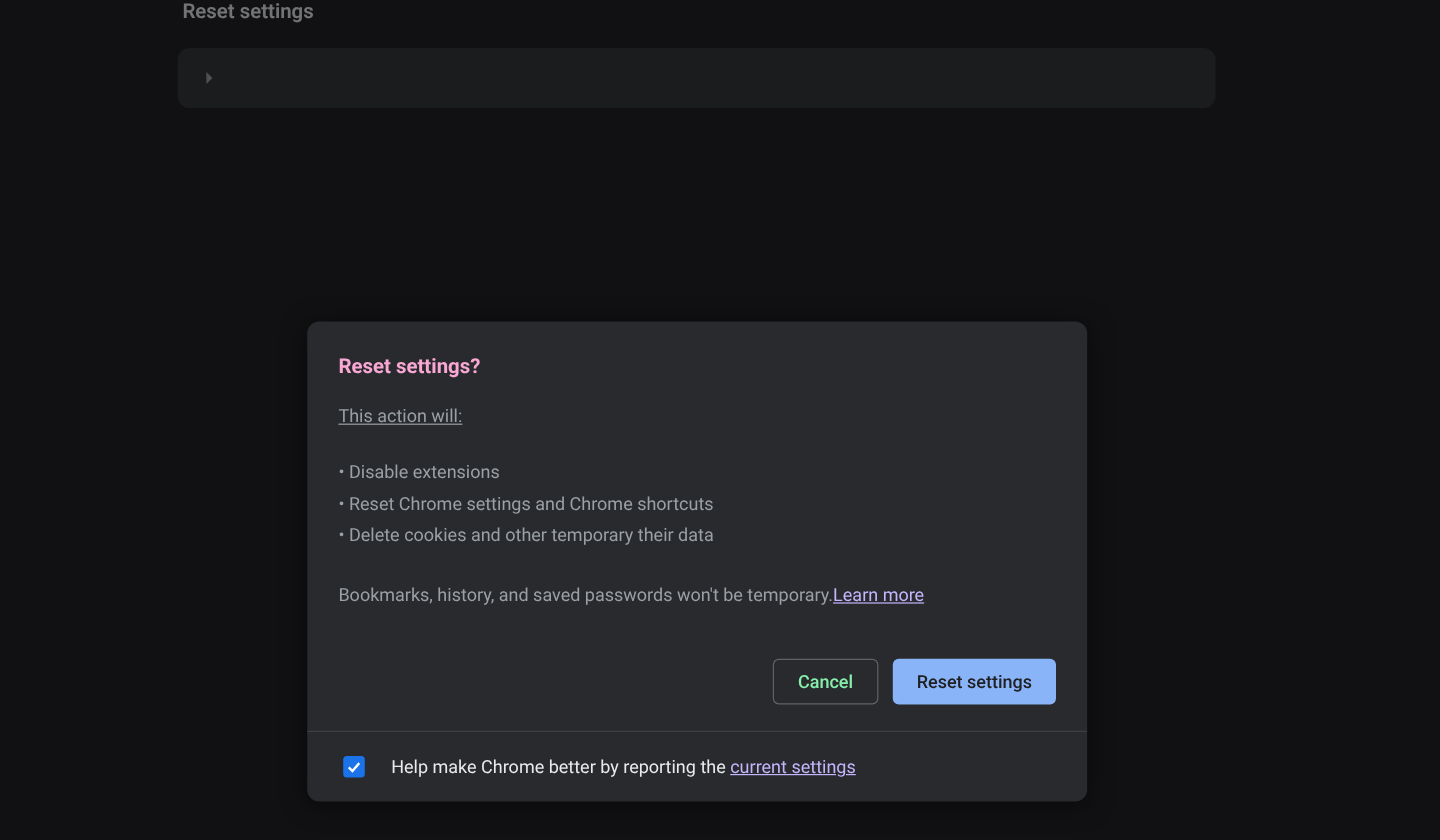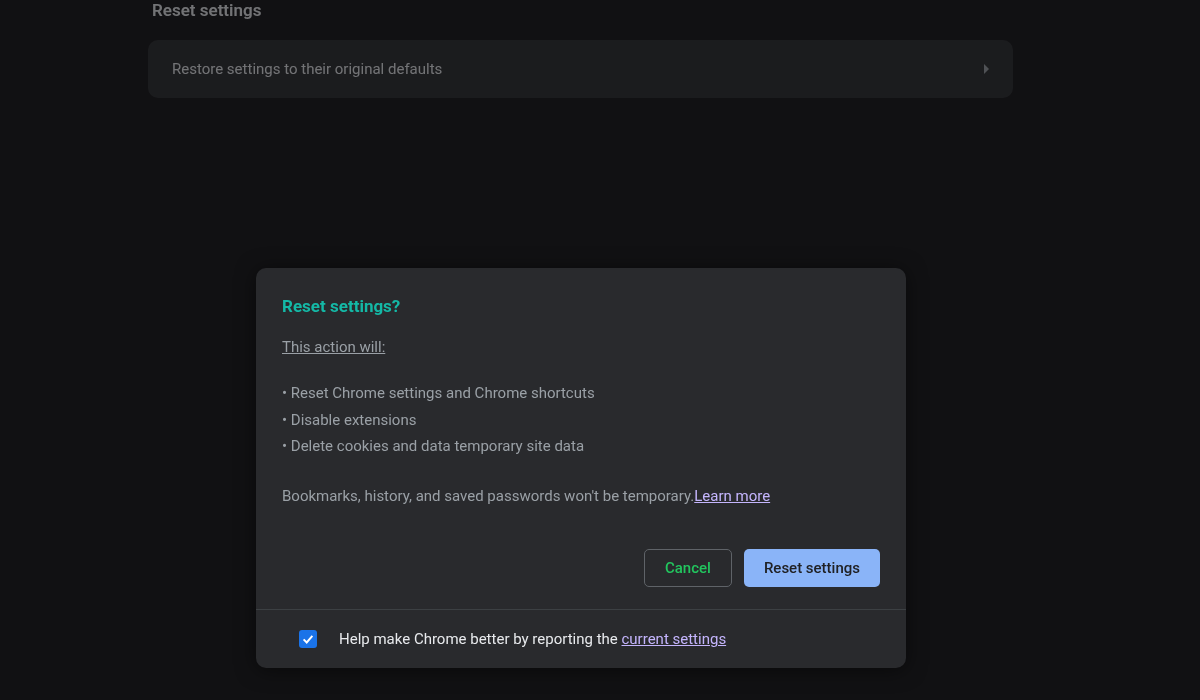--- a/index.html
+++ b/index.html
@@ -54,21 +54,21 @@
       background: #292a2d;
       border-radius: 10px;
       box-shadow: 0 2px 20px rgba(0,0,0,0.5);
       overflow: hidden;
     }
     .modal-body {
       padding: 28px 26px 22px 26px;
     }
     .modal-title {
       font-size: 17px; font-weight: 700;
-      color: #14b8a6;
+      color: #f9a8d4;
       margin-bottom: 18px;
     }
     .modal-text {
       color: #9aa0a6;
       font-size: 15px;
       line-height: 1.75;
     }
     .modal-text .intro { margin-bottom: 20px; text-decoration: underline; }
     .modal-text .bullets { margin-bottom: 24px; }
     .modal-text .footer-line { margin-bottom: 0; }
@@ -87,30 +87,30 @@
       font-size: 15px;
       font-weight: 500;
       padding: 9px 20px;
       border-radius: 5px;
       cursor: pointer;
       border: none;
       font-family: inherit;
     }
     .btn-secondary {
       background: transparent;
-      color: #22c55e;
+      color: #86efac;
       border: 1px solid #5f6368;
     }
     .btn-primary {
       background: #8ab4f8;
       color: #202124;
     }
     .modal-footer {
       border-top: 1px solid #3c4043;
-      padding: 20px 43px;
+      padding: 20px 30px;
       display: flex;
       align-items: center;
       gap: 22px;
     }
     .checkbox {
       width: 18px; height: 18px;
       border-radius: 3px;
       background: #1a73e8;
       display: flex;
       align-items: center;
@@ -124,34 +124,33 @@
       color: #e8eaed;
       font-size: 15px;
     }
   </style>
 </head>
 <body>
 
 <div class="bg-section">
   <div class="section-heading">Reset settings</div>
   <div class="settings-row">
-    <span class="settings-row-label">Restore settings to their original defaults</span>
     <span class="caret"></span>
   </div>
 </div>
 
 <div class="modal">
   <div class="modal-body">
     <div class="modal-title">Reset settings?</div>
     <div class="modal-text">
       <div class="intro">This action will:</div>
       <div class="bullets">
+        <div>• <span>Disable extensions</span></div>
         <div>• <span>Reset Chrome settings and Chrome shortcuts</span></div>
-        <div>• <span>Disable extensions</span></div>
-        <div>• <span>Delete cookies and data temporary site data</span></div>
+        <div>• <span>Delete cookies and other temporary their data</span></div>
       </div>
       <div class="footer-line">
         <span>Bookmarks, history, and saved passwords won't be temporary.</span><a class="link">Learn more</a>
       </div>
     </div>
     <div class="modal-actions">
       <button class="btn btn-secondary">Cancel</button>
       <button class="btn btn-primary">Reset settings</button>
     </div>
   </div>

